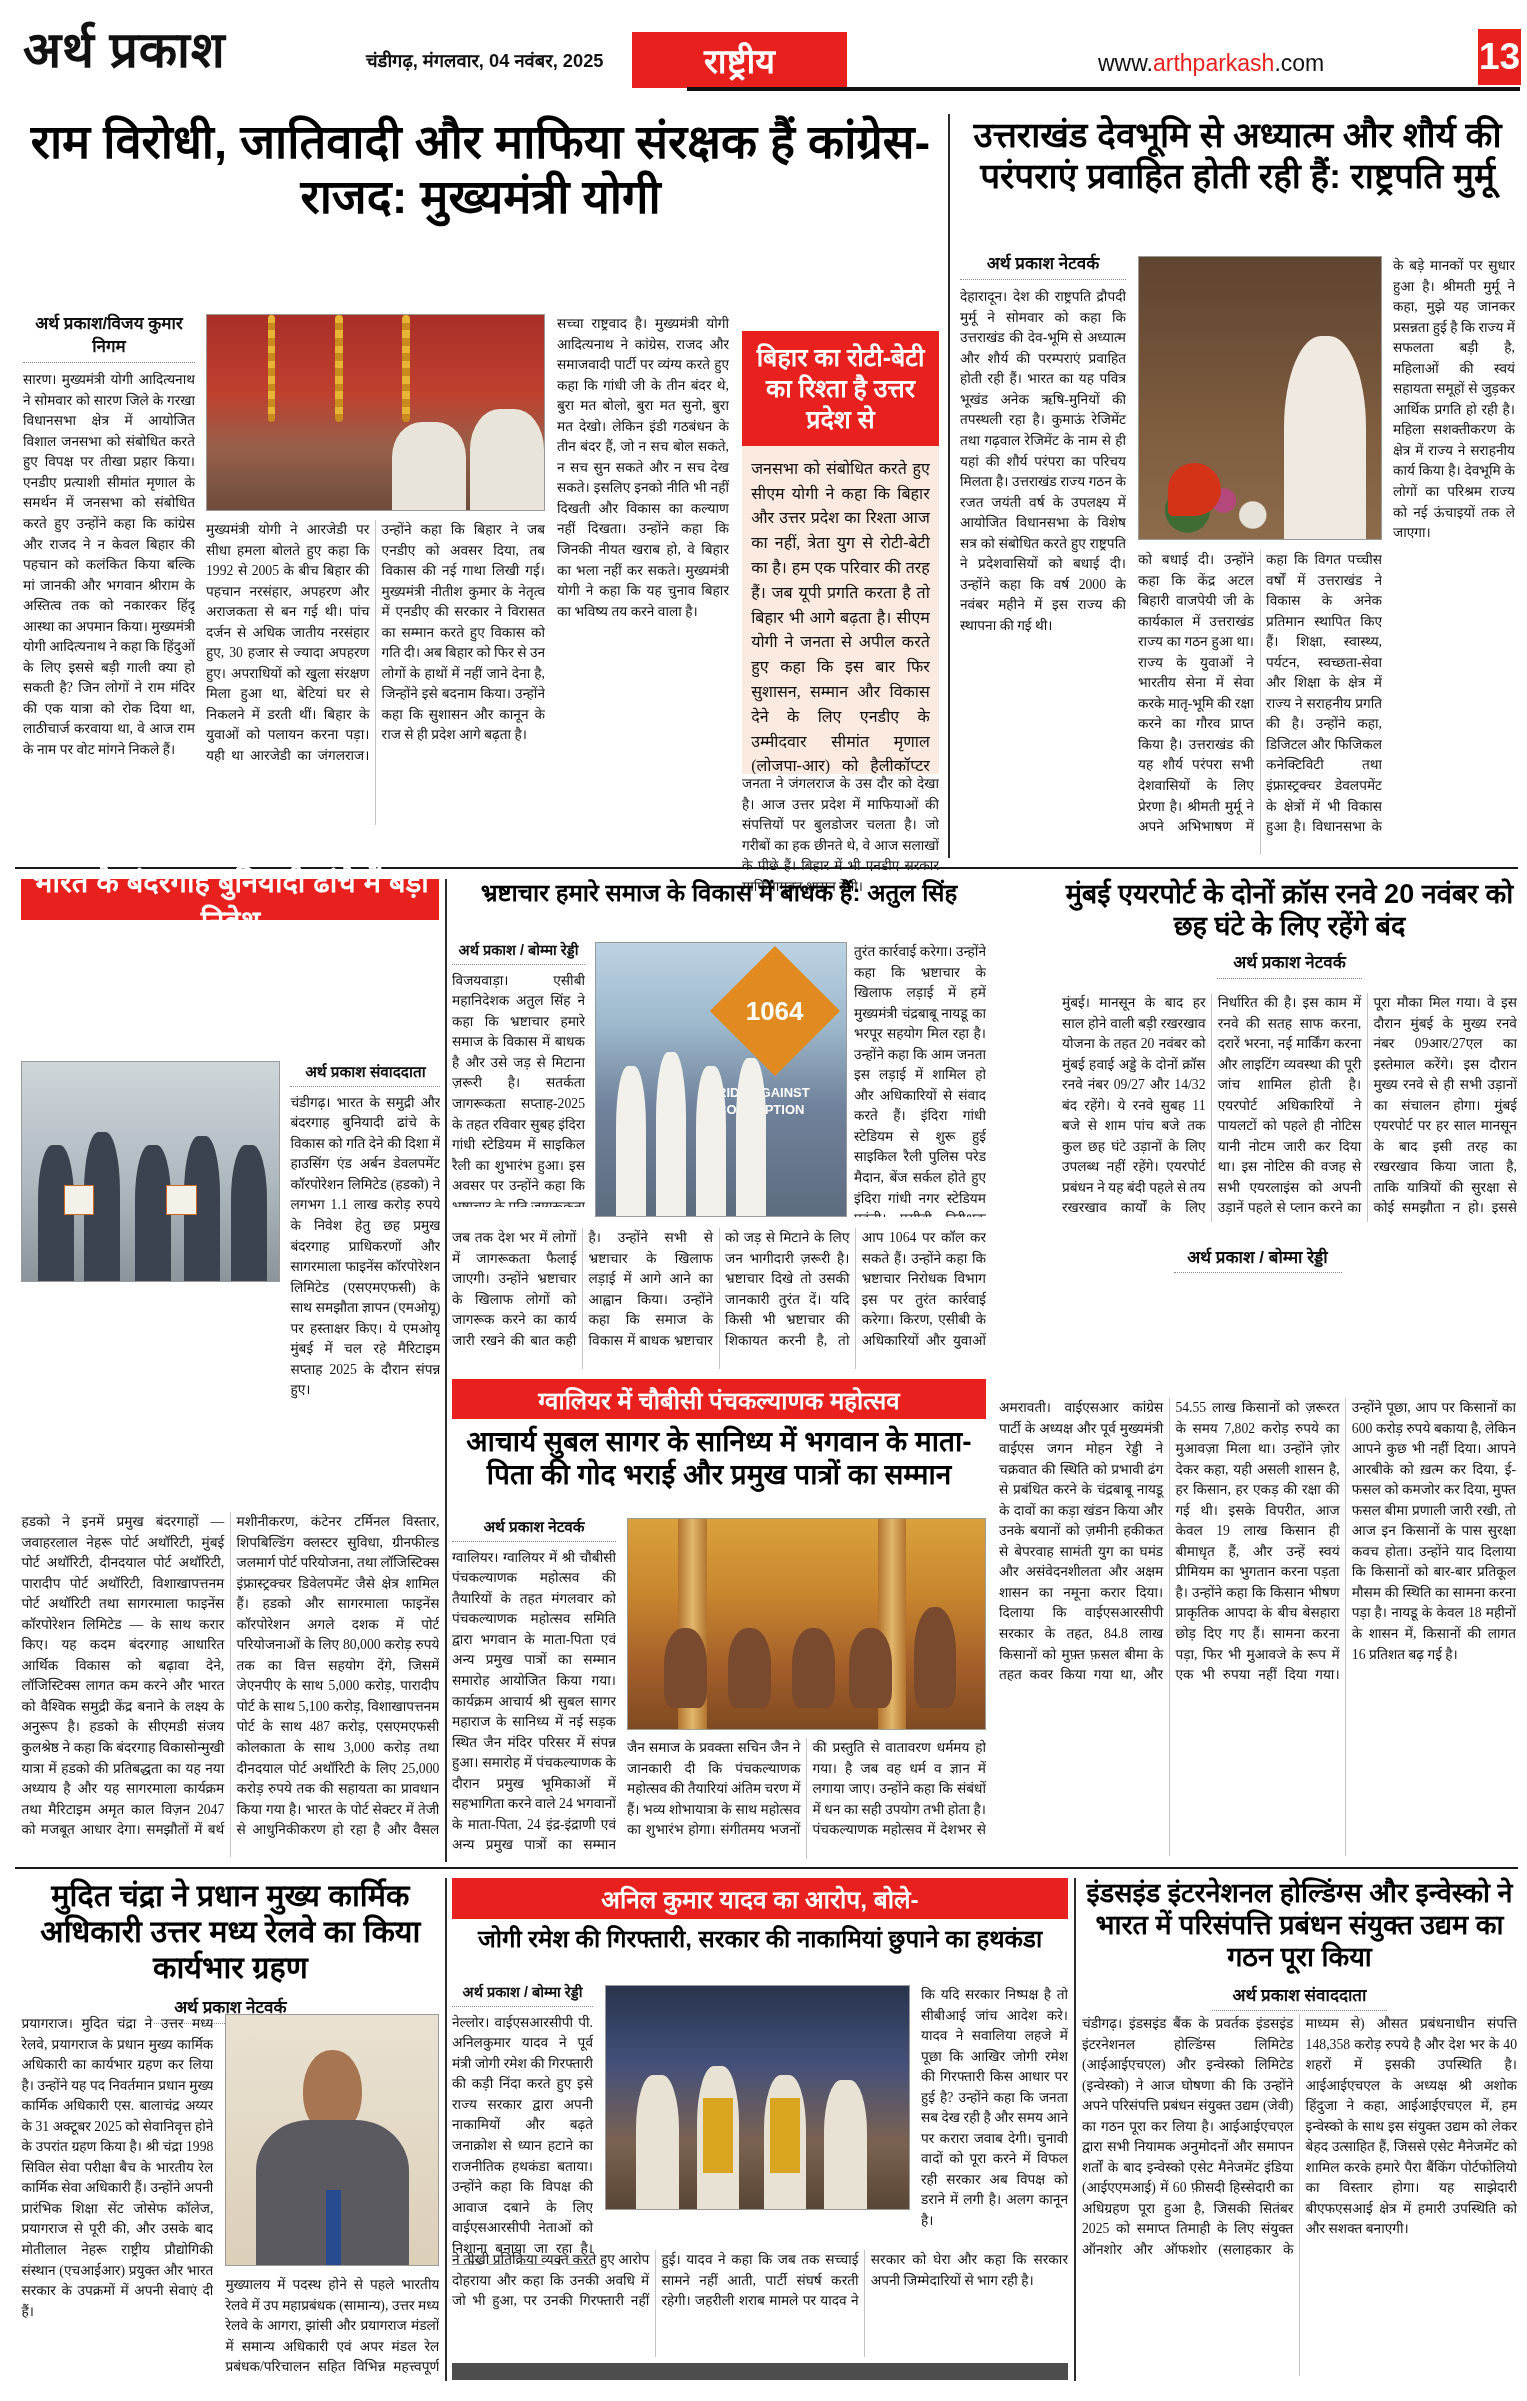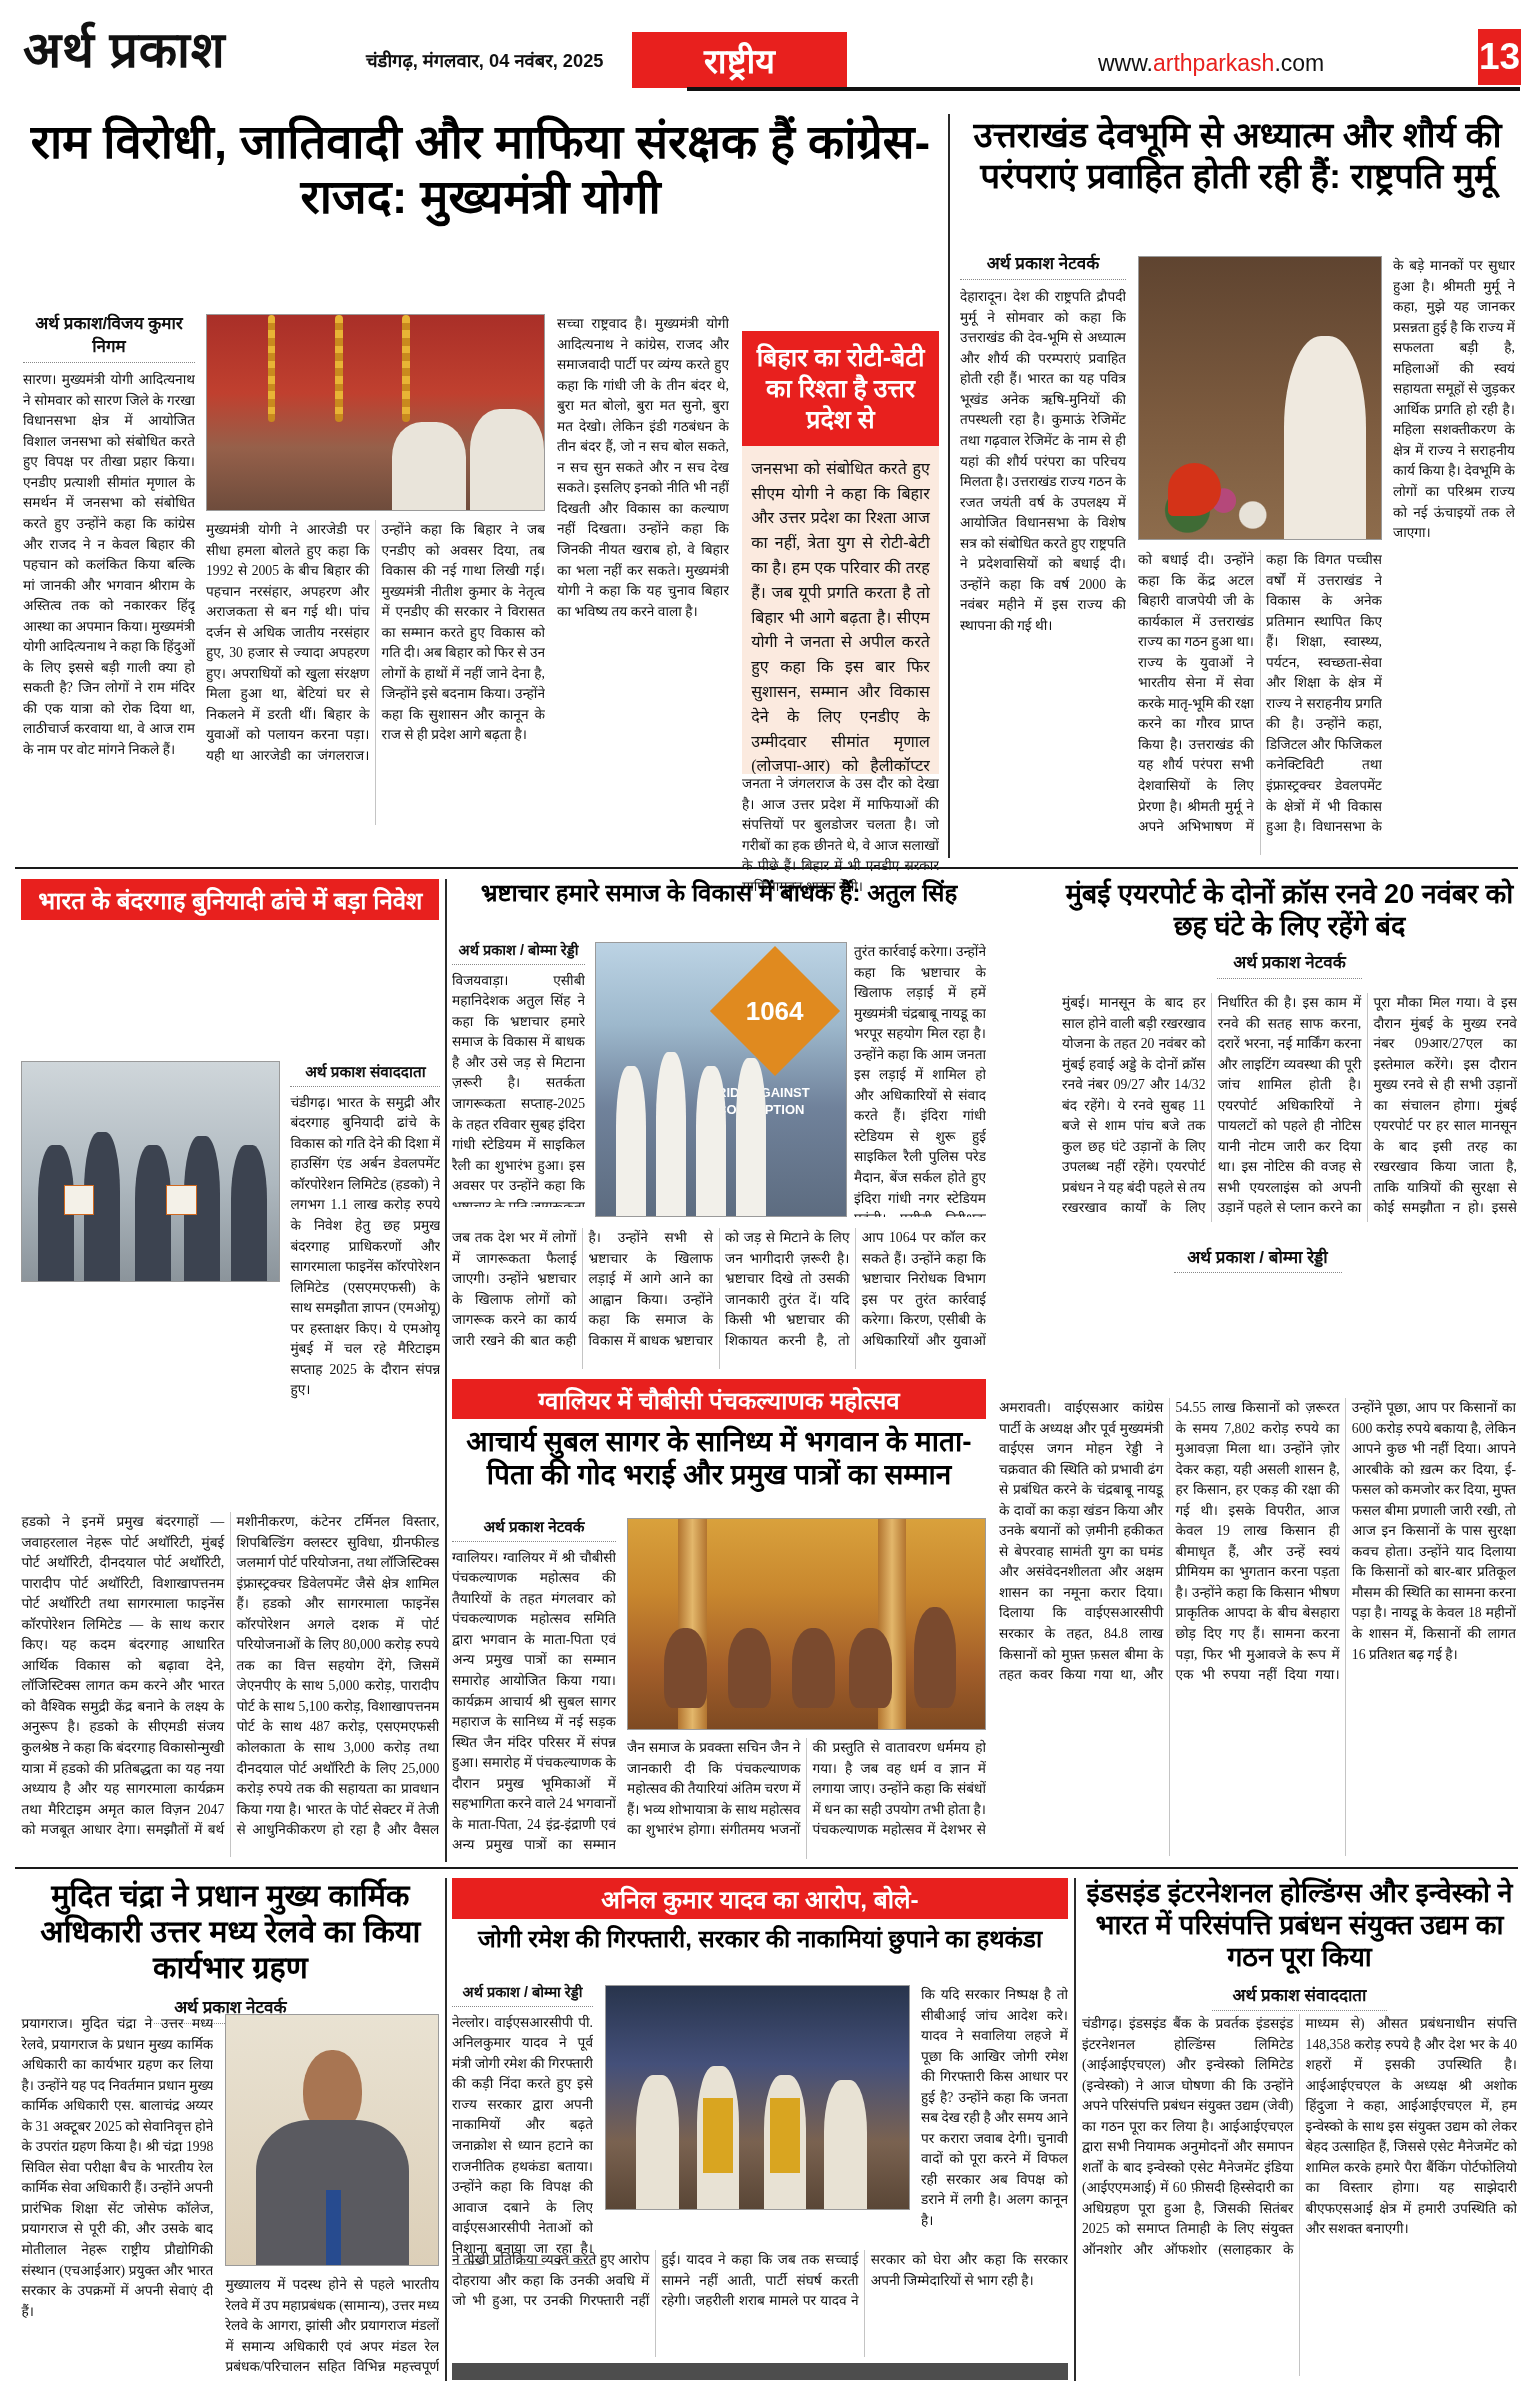--- a/index.html
+++ b/index.html
@@ -130,21 +130,21 @@
       <div class="flower"></div>
       <div class="fig"></div>
     </div>
     <div class="bodytext c2" style="position:absolute;left:178px;top:436px;width:244px;height:305px;">को बधाई दी। उन्होंने कहा कि केंद्र अटल बिहारी वाजपेयी जी के कार्यकाल में उत्तराखंड राज्य का गठन हुआ था। राज्य के युवाओं ने भारतीय सेना में सेवा करके मातृ-भूमि की रक्षा करने का गौरव प्राप्त किया है। उत्तराखंड की यह शौर्य परंपरा सभी देशवासियों के लिए प्रेरणा है। श्रीमती मुर्मू ने अपने अभिभाषण में कहा कि विगत पच्चीस वर्षों में उत्तराखंड ने विकास के अनेक प्रतिमान स्थापित किए हैं। शिक्षा, स्वास्थ्य, पर्यटन, स्वच्छता-सेवा और शिक्षा के क्षेत्र में राज्य ने सराहनीय प्रगति की है। उन्होंने कहा, डिजिटल और फिजिकल कनेक्टिविटी तथा इंफ्रास्ट्रक्चर डेवलपमेंट के क्षेत्रों में भी विकास हुआ है। विधानसभा के विशेष सत्र में राष्ट्रपति ने राज्य की सभी निर्वाचित सदस्यों तथा राज्य के सभी निवासियों को शुभकामनाएं दीं।</div>
     <div class="bodytext" style="position:absolute;left:433px;top:142px;width:122px;height:600px;">के बड़े मानकों पर सुधार हुआ है। श्रीमती मुर्मू ने कहा, मुझे यह जानकर प्रसन्नता हुई है कि राज्य में सफलता बड़ी है, महिलाओं की स्वयं सहायता समूहों से जुड़कर आर्थिक प्रगति हो रही है। महिला सशक्तीकरण के क्षेत्र में राज्य ने सराहनीय कार्य किया है। देवभूमि के लोगों का परिश्रम राज्य को नई ऊंचाइयों तक ले जाएगा।</div>
   </div>
 
   <div class="hrule" style="left:15.3px;top:867px;width:1503px;"></div>
 
   <div class="region" style="left:21.4px;top:879px;width:418px;height:983px;">
-    <div class="kicker" style="height:41px;font-size:24px;">भारत के बंदरगाह बुनियादी ढांचे में बड़ा निवेश</div>
+    <div class="kicker" style="height:41px;font-size:29px;">भारत के बंदरगाह बुनियादी ढांचे में बड़ा निवेश</div>
     <div class="photo ph-hudco" style="left:0;top:182px;width:259px;height:221px;">
       <div class="suit" style="left:6%;"></div>
       <div class="suit" style="left:24%;height:68%;"></div>
       <div class="suit" style="left:44%;"></div>
       <div class="suit" style="left:63%;height:66%;"></div>
       <div class="suit" style="left:81%;"></div>
       <div class="paper" style="left:16%;"></div>
       <div class="paper" style="left:56%;"></div>
     </div>
     <div class="abs" style="left:269px;top:182px;width:150px;">

